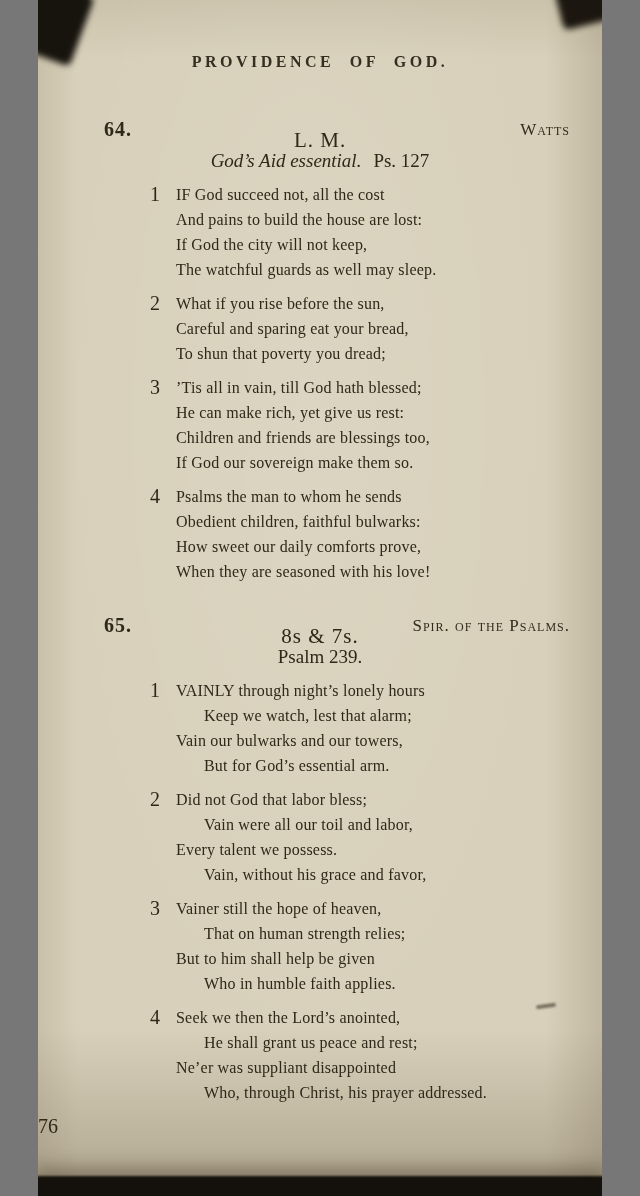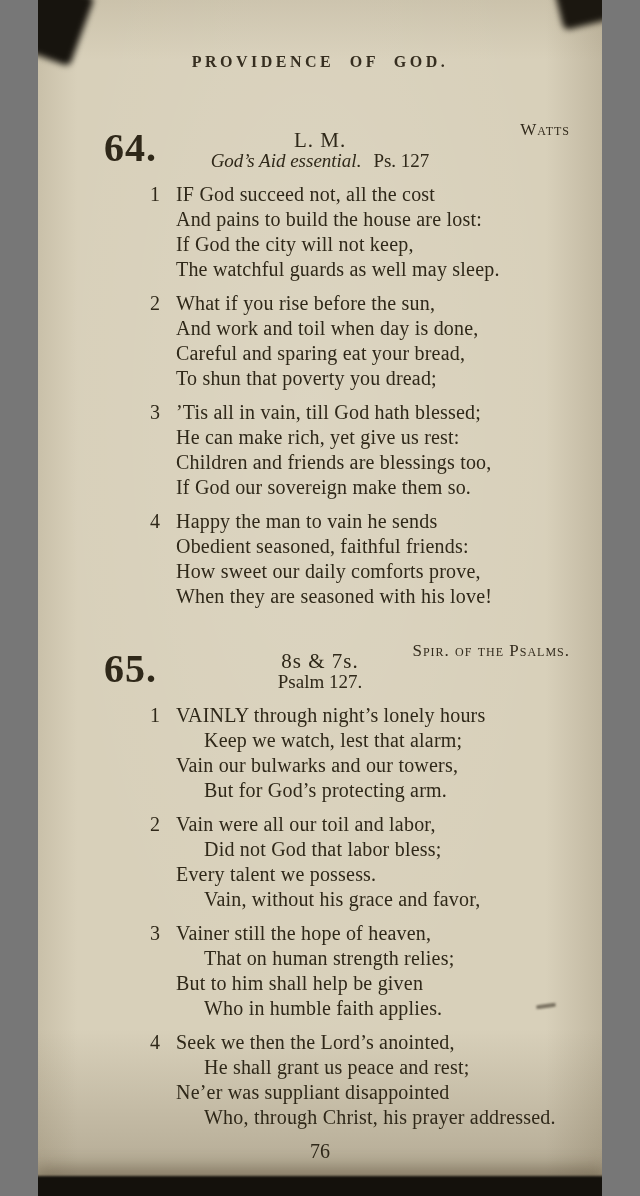--- a/index.html
+++ b/index.html
@@ -24,22 +24,22 @@
     font-size:16px; font-weight:bold;
     letter-spacing:3.5px; word-spacing:8px;
     line-height:20px;
     color:#362e20;
   }
 
   .hymn-head { position:relative; height:44px; }
   .hymn-head-64 { margin-top:32px; }
   .hymn-head-65 { margin-top:16px; }
   .hymn-number {
-    position:absolute; left:66px; top:20px;
-    font-size:40px; font-weight:bold; letter-spacing:1px;
+    position:absolute; left:66px; top:14px;
+    font-size:20px; font-weight:bold; letter-spacing:1px;
   }
   .hymn-meter {
     position:absolute; left:0; right:0; top:24px;
     text-align:center; font-size:21px; letter-spacing:1px;
   }
   .hymn-attrib {
     position:absolute; right:32px; top:16px;
     font-size:17px; font-variant:small-caps; letter-spacing:1px;
     color:#332b1d;
   }
@@ -49,24 +49,24 @@
     margin-bottom:8px;
   }
   .title-ital { font-style:italic; }
   .title-ref { margin-left:12px;text-align:center; }
   .title-ref-only { margin-left:0; }
 
   .verses { padding-left:112px; }
   .verse { display:flex; margin-bottom:9px; }
   .vnum { flex:none; width:26px; font-size:20px; line-height:25px; }
   .vlines { flex:auto; }
-  .vline { font-size:20px; line-height:25px; white-space:nowrap; letter-spacing:0.2px; }
+  .vline { font-size:16px; line-height:25px; white-space:nowrap; letter-spacing:0.2px; }
   .hymn-alt .vline:nth-child(even) { padding-left:28px; }
 
-  .page-number { text-align:center; font-size:20px; line-height:24px; margin-top:2px; }
+  .page-number { font-size:20px; line-height:24px; margin-top:2px; }
 
   
   .corner-tl {
     position:absolute; top:-16px; left:-18px; width:64px; height:74px;
     background:#17140e; transform:rotate(20deg); filter:blur(3px); border-radius:6px;
   }
   .corner-tr {
     position:absolute; top:-20px; right:-16px; width:60px; height:44px;
     background:#1b1710; transform:rotate(-14deg); filter:blur(3px); border-radius:6px;
   }
@@ -104,70 +104,69 @@
           <div class="vline">IF God succeed not, all the cost</div>
           <div class="vline">And pains to build the house are lost:</div>
           <div class="vline">If God the city will not keep,</div>
           <div class="vline">The watchful guards as well may sleep.</div>
         </div>
       </div>
       <div class="verse">
         <span class="vnum">2</span>
         <div class="vlines">
           <div class="vline">What if you rise before the sun,</div>
-          <div class="vline">And work and toil when day is done,</div>
           <div class="vline">Careful and sparing eat your bread,</div>
           <div class="vline">To shun that poverty you dread;</div>
         </div>
       </div>
       <div class="verse">
         <span class="vnum">3</span>
         <div class="vlines">
           <div class="vline">’Tis all in vain, till God hath blessed;</div>
           <div class="vline">He can make rich, yet give us rest:</div>
           <div class="vline">Children and friends are blessings too,</div>
           <div class="vline">If God our sovereign make them so.</div>
         </div>
       </div>
       <div class="verse">
         <span class="vnum">4</span>
         <div class="vlines">
-          <div class="vline">Happy the man to vain he sends</div>
-          <div class="vline">Obedient seasoned, faithful friends:</div>
+          <div class="vline">Psalms the man to whom he sends</div>
+          <div class="vline">Obedient children, faithful bulwarks:</div>
           <div class="vline">How sweet our daily comforts prove,</div>
           <div class="vline">When they are seasoned with his love!</div>
         </div>
       </div>
     </div>
   </section>
 
   <section>
     <div class="hymn-head hymn-head-65">
       <span class="hymn-number">65.</span>
       <span class="hymn-meter">8s &amp; 7s.</span>
       <span class="hymn-attrib">Spir. of the Psalms.</span>
     </div>
     <div class="hymn-subtitle">
-      <span class="title-ref title-ref-only">Psalm 127.</span>
+      <span class="title-ref title-ref-only">Psalm 239.</span>
     </div>
     <div class="verses hymn-alt">
       <div class="verse">
         <span class="vnum">1</span>
         <div class="vlines">
           <div class="vline">VAINLY through night’s lonely hours</div>
           <div class="vline">Keep we watch, lest that alarm;</div>
           <div class="vline">Vain our bulwarks and our towers,</div>
-          <div class="vline">But for God’s protecting arm.</div>
+          <div class="vline">But for God’s essential arm.</div>
         </div>
       </div>
       <div class="verse">
         <span class="vnum">2</span>
         <div class="vlines">
+          <div class="vline">Did not God that labor bless;</div>
           <div class="vline">Vain were all our toil and labor,</div>
-          <div class="vline">Did not God that labor bless;</div>
           <div class="vline">Every talent we possess.</div>
           <div class="vline">Vain, without his grace and favor,</div>
         </div>
       </div>
       <div class="verse">
         <span class="vnum">3</span>
         <div class="vlines">
           <div class="vline">Vainer still the hope of heaven,</div>
           <div class="vline">That on human strength relies;</div>
           <div class="vline">But to him shall help be given</div>

